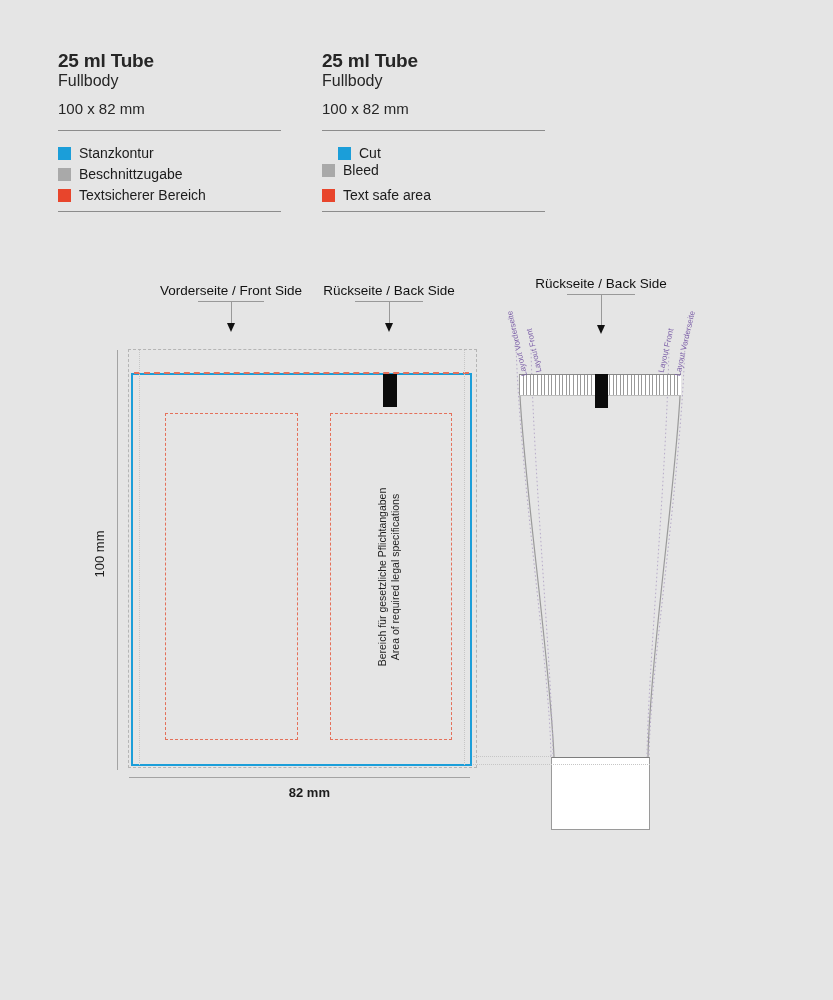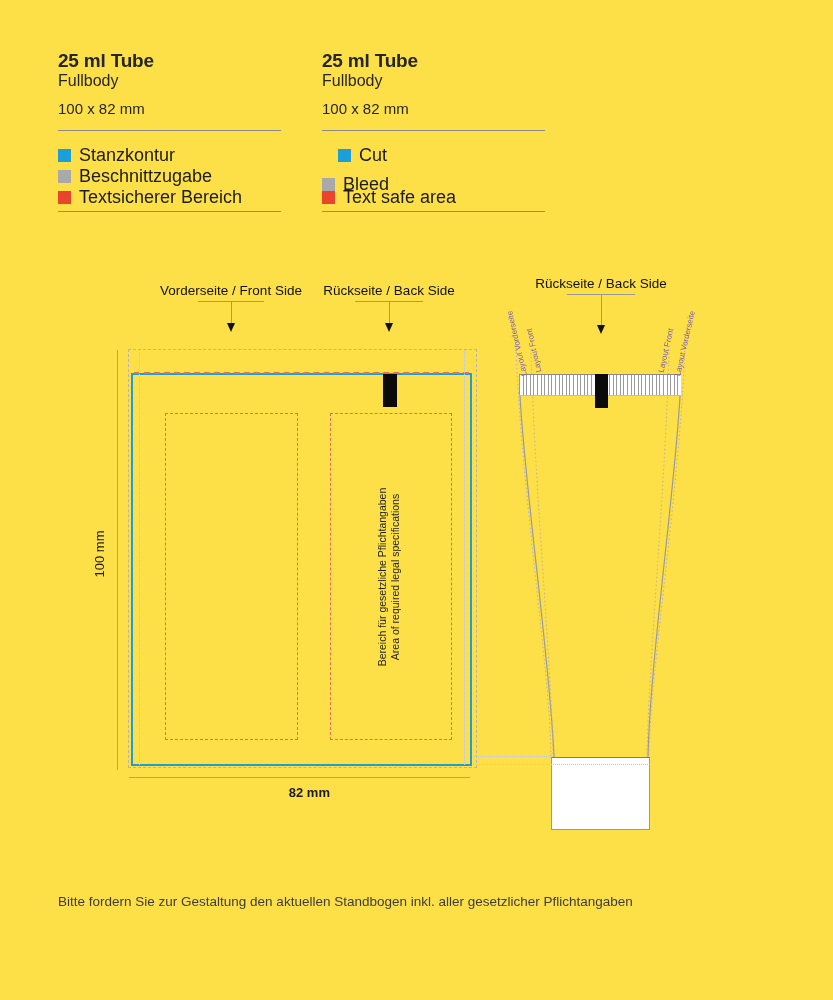--- a/index.html
+++ b/index.html
@@ -1,29 +1,29 @@
 <!DOCTYPE html>
 <html><head>
 <meta charset="utf-8">
 <style>
   html,body { margin:0; padding:0; background:#fff; }
   .canvas {
-    position:relative; width:833px; height:1000px; background:#fde047;
+    position:relative; width:833px; height:1000px; background:#e5e5e5;
     font-family:"Liberation Sans", sans-serif; color:#262626; overflow:hidden;
   }
 
   
   .legend-block { position:absolute; width:223px; height:165px; }
   .lb-title { position:absolute; top:0; left:0; font-size:19px; font-weight:bold; letter-spacing:-0.2px; }
   .lb-sub   { position:absolute; top:22px; left:0; font-size:16px; }
   .lb-size  { position:absolute; top:50px; left:0; font-size:15px; }
   .lb-rule  { position:absolute; left:0; width:223px; height:0; border-top:1px solid #8c8c8c; }
   .lb-row   { position:absolute; left:0; display:flex; align-items:center; gap:8px; }
   .swatch   { width:13px; height:13px; flex:0 0 13px; }
-  .lb-label { font-size:18px; color:#1c1c1c; }
+  .lb-label { font-size:14px; color:#1c1c1c; }
 
   
   .pointer-label { position:absolute; width:180px; text-align:center; font-size:13.5px; font-weight:normal; color:#111; }
   .pointer-underline { position:absolute; height:0; border-top:1px solid #999; }
   .pointer-vline { position:absolute; width:1px; background:#999; }
   .pointer-arrow { position:absolute; width:0; height:0; border-left:4.5px solid transparent; border-right:4.5px solid transparent; border-top:9px solid #111; }
 
   
   .bleed-rect { position:absolute; left:128px; top:349px; width:349px; height:419px; border:1px dashed #b5b5b5; box-sizing:border-box; }
   .cut-rect   { position:absolute; left:131px; top:373px; width:341px; height:393px; border:2px solid #1b9ed9; box-sizing:border-box; }
@@ -76,21 +76,21 @@
 
   <div class="legend-block" style="left:322px; top:50px;">
     <div class="lb-title">25 ml Tube</div>
     <div class="lb-sub">Fullbody</div>
     <div class="lb-size">100 x 82 mm</div>
     <div class="lb-rule" style="top:80px;"></div>
     <div class="lb-row" style="top:95px;padding-left:16px;">
       <span class="swatch" style="background-color: rgb(27, 158, 217);"></span>
       <span class="lb-label">Cut</span>
     </div>
-    <div class="lb-row" style="top:124px;">
+    <div class="lb-row" style="top:112px;">
       <span class="swatch" style="background-color: rgb(169, 169, 169);"></span>
       <span class="lb-label">Bleed</span>
     </div>
     <div class="lb-row" style="top:137px;">
       <span class="swatch" style="background-color: rgb(232, 69, 44);"></span>
       <span class="lb-label">Text safe area</span>
     </div>
     <div class="lb-rule" style="top:161px;"></div>
   </div>
 
@@ -143,16 +143,15 @@
   <div class="cap"></div>
   <div class="guide-h" style="left:473px; top:756px; width:78px;"></div>
   <div class="guide-h" style="left:473px; top:764px; width:177px;"></div>
 
   <div class="layout-guide" style="left:478px; top:339px; width:78px; transform:rotate(-103deg);">Layout Vorderseite</div>
   <div class="layout-guide" style="left:508px; top:346px; width:52px; transform:rotate(-103deg);">Layout Front</div>
   <div class="layout-guide" style="left:640px; top:346px; width:52px; transform:rotate(-77deg);">Layout Front</div>
   <div class="layout-guide" style="left:646px; top:339px; width:78px; transform:rotate(-77deg);">Layout Vorderseite</div>
 
   <div class="footer">
-    <div>Bitte fordern Sie zur Gestaltung den aktuellen Standbogen inkl. aller gesetzlicher Pflichtangaben</div>
   </div>
 
 </div>
 
 </body></html>

